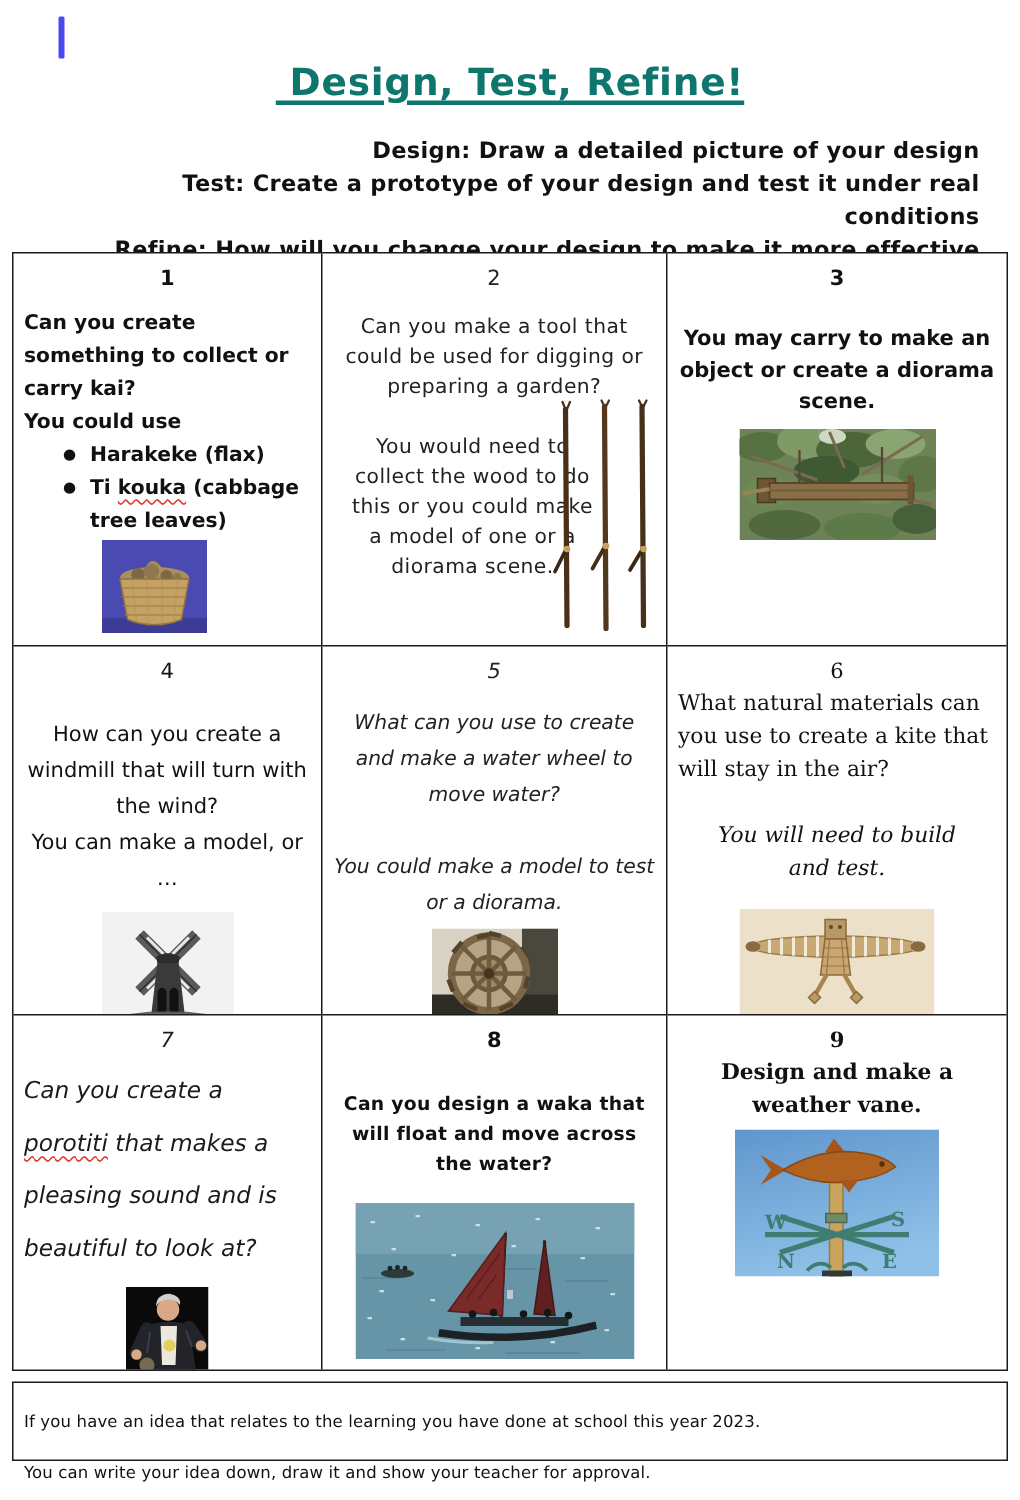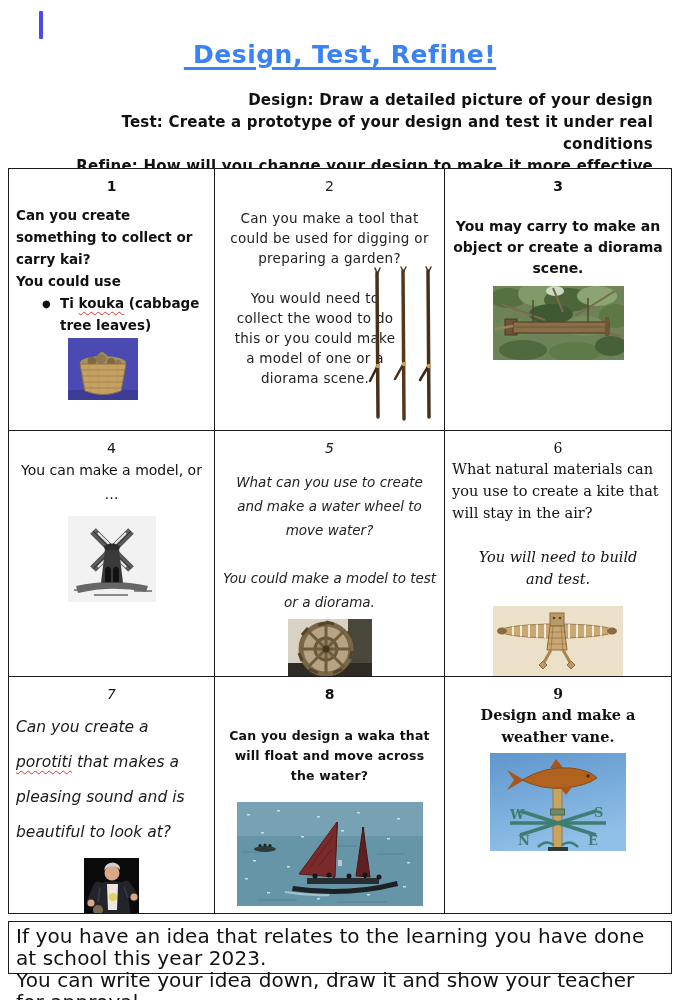--- a/index.html
+++ b/index.html
@@ -2,21 +2,21 @@
 <html><head>
 <meta charset="utf-8">
 <style>
   * { margin:0; padding:0; box-sizing:border-box; }
   html,body { width:680px; background:#ffffff; }
   body { font-family:"DejaVu Sans", sans-serif; color:#111; position:relative; height:1000px; overflow:hidden; }
 
   .cursor-bar { position:absolute; left:39px; top:11px; width:4px; height:28px; background:#4a49ef; border-radius:1px; }
 
   .title-wrap { position:absolute; top:40px; left:0; width:680px; text-align:center; }
-  .page-title { display:inline-block; white-space:pre; color:#3b82f6; font-size:25px; font-weight:bold; text-decoration:underline; text-decoration-thickness:2.5px; text-underline-offset:4px; letter-spacing:0.5px; }
+  .page-title { display:inline-block; white-space:pre; color:#0f766e; font-size:25px; font-weight:bold; text-decoration:underline; text-decoration-thickness:2.5px; text-underline-offset:4px; letter-spacing:0.5px; }
 
   .intro { position:absolute; top:89px; left:38px; width:615px;text-align:right; }
   .intro-line { font-size:15px; font-weight:700; line-height:22px; letter-spacing:0.2px; }
 
   .grid { position:absolute; left:8px; top:168px; width:664px; display:grid;
           grid-template-columns:206px 230px 1fr; grid-template-rows:262px 246px 236px;
           border:1.5px solid #1b1b1b; background:#fff; }
   .cell { border-right:1.5px solid #1b1b1b; border-bottom:1.5px solid #1b1b1b; position:relative; overflow:hidden; padding:5px 7px; }
   .cell.last-col { border-right:none; }
   .cell.last-row { border-bottom:none; }
@@ -75,21 +75,21 @@
   
   .c9 { font-family:"DejaVu Serif", serif; font-weight:bold; font-size:14.5px; line-height:22px; }
   .c9 .p1 { margin-top:18px; text-align:center; }
   .c9 .p2 { text-align:center; }
   .c9 .img { display:block; margin:5px auto 0; }
 
   .squiggle { text-decoration-line:underline; text-decoration-style:wavy; text-decoration-color:#e03a2f; text-decoration-thickness:1px; text-underline-offset:3px; }
 
   .footer-box { position:absolute; left:8px; top:921px; width:664px; height:53px;
                 border:1.5px solid #1b1b1b; padding:3px 7px; }
-  .footer-line { font-size:20px; line-height:22px; letter-spacing:0.1px; }
+  .footer-line { font-size:11px; line-height:22px; letter-spacing:0.1px;margin-top:12px; }
 
   svg { display:block; }
 </style>
 </head>
 <body>
 
 <div class="cursor-bar"></div>
 
 <div class="title-wrap">
   <span class="page-title"> Design, Test, Refine!</span>
@@ -102,20 +102,21 @@
 </div>
 
 <div class="grid">
 
   <div class="cell c1">
     <div class="num">1</div>
     <div class="body">
       <div>Can you create something to collect or carry kai?</div>
       <div>You could use</div>
       <ul>
+        <li><span>Harakeke (flax)</span></li>
         <li><span>Ti </span><span class="squiggle">kouka</span><span> (cabbage tree leaves)</span></li>
       </ul>
     </div>
     <svg class="img" width="70" height="62" viewBox="0 0 70 62">
       <rect width="70" height="62" fill="#4a4ab2"></rect>
       <rect y="52" width="70" height="10" fill="#3c3c96"></rect>
       <path d="M28,26 Q33,5 42,26" stroke="#ab8a50" stroke-width="3" fill="none"></path>
       <ellipse cx="35" cy="25" rx="23" ry="7" fill="#a98f5e"></ellipse>
       <circle cx="24" cy="23" r="4.5" fill="#7d6845"></circle>
         <circle cx="33" cy="21" r="5" fill="#8d7850"></circle>
@@ -171,20 +172,21 @@
       <rect x="12" y="33" width="12" height="16" fill="#6e5536" stroke="#4a3824" stroke-width="1"></rect>
       <rect x="20" y="36" width="96" height="11" fill="#8a6e48" stroke="#55422a" stroke-width="1.2"></rect>
       <path d="M20,41 H116" stroke="#6b563a" stroke-width="1"></path>
       <rect x="112" y="31" width="4" height="19" fill="#6e5536"></rect>
       <path d="M2,43 L20,40" stroke="#9c8258" stroke-width="2.5"></path>
     </svg>
   </div>
 
   <div class="cell c4">
     <div class="num">4</div>
+    <div class="p1">How can you create a windmill that will turn with the wind?</div>
     <div class="p2">You can make a model, or …</div>
     <svg class="img" width="88" height="86" viewBox="0 0 88 86">
       <rect width="88" height="86" fill="#f2f2f2"></rect>
       <g stroke="#5a5a5a" stroke-width="8">
         <path d="M44,34 L63,15 M44,34 L25,15 M44,34 L63,53 M44,34 L25,53"></path>
       </g>
       <g stroke="#2e2e2e" stroke-width="1">
         <path d="M44,34 L63,15 M44,34 L25,15 M44,34 L63,53 M44,34 L25,53" fill="none"></path>
         <path d="M47,28 L58,17 M41,28 L30,17 M47,40 L58,51 M41,40 L30,51" stroke="#e8e8e8" stroke-width="2"></path>
       </g>

